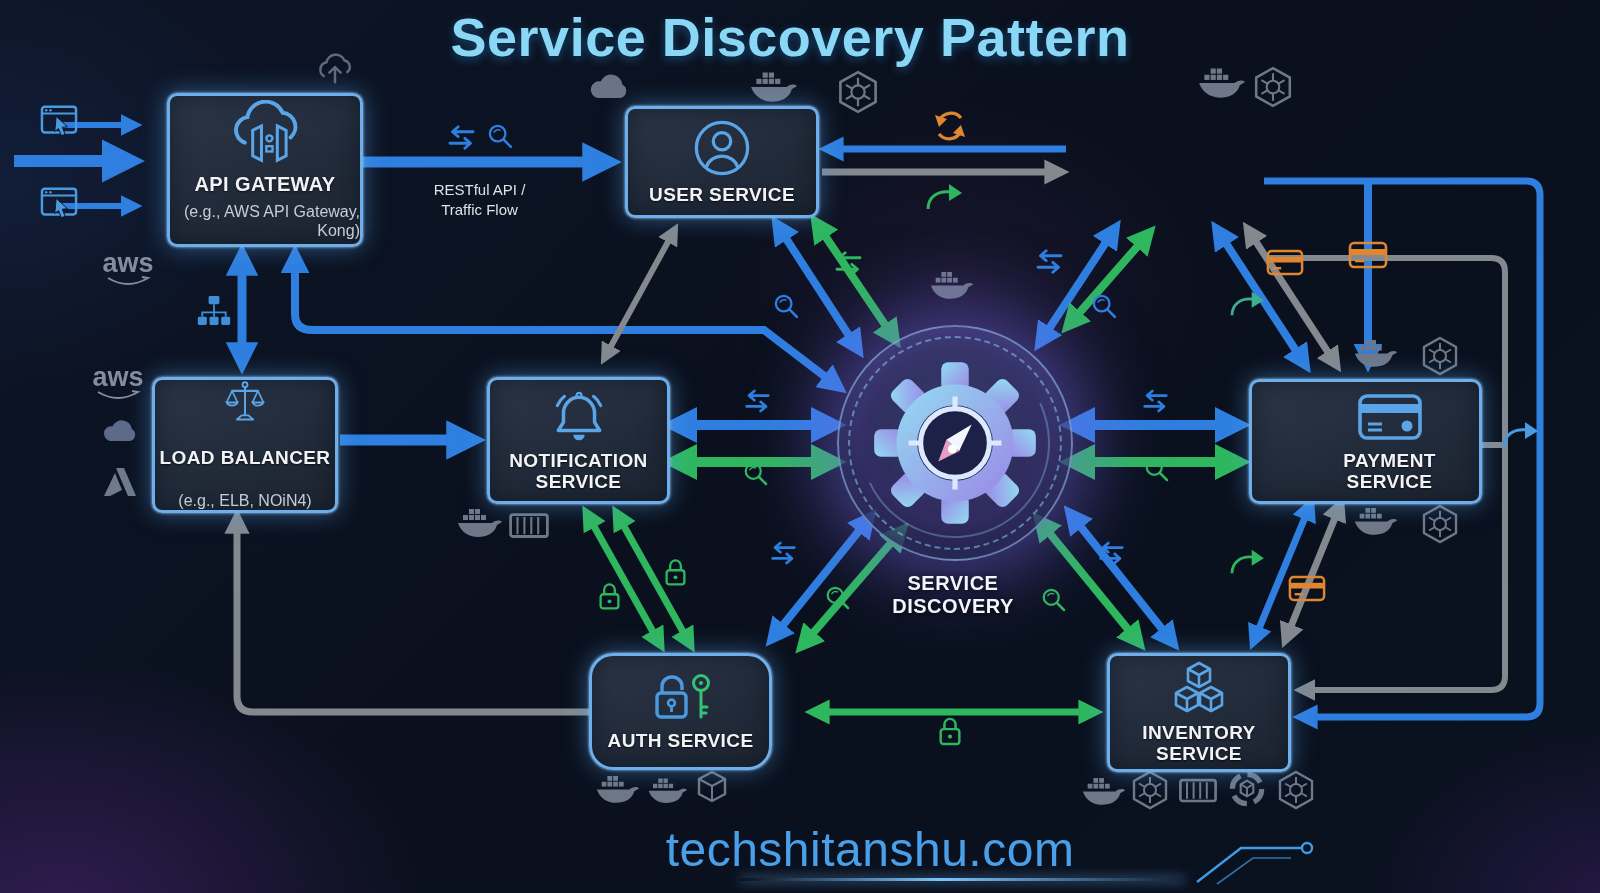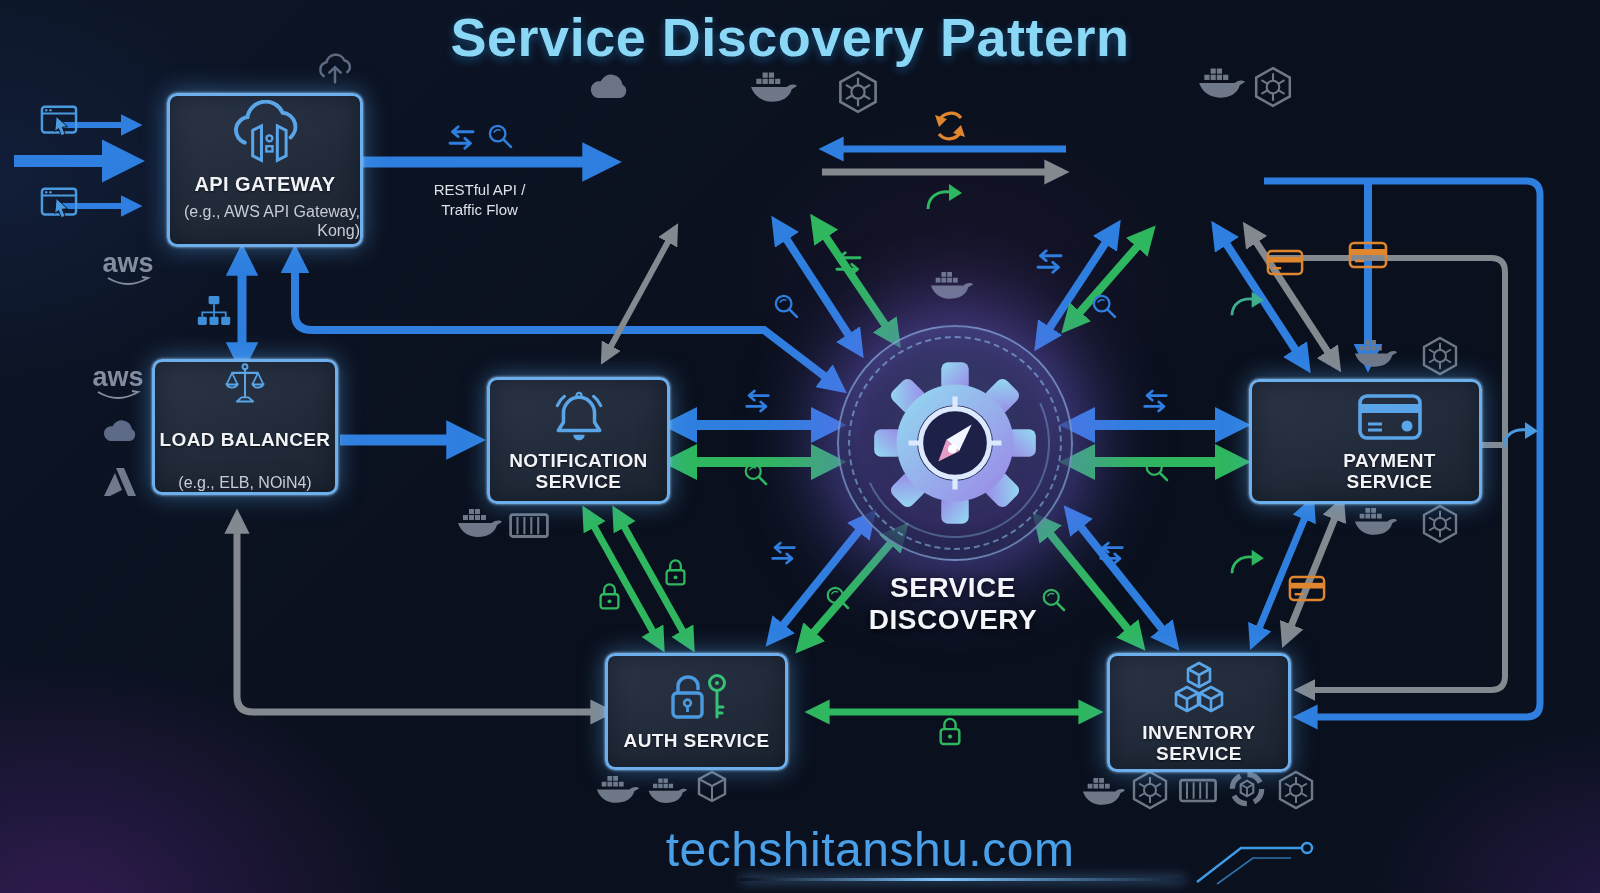--- a/index.html
+++ b/index.html
@@ -17,38 +17,38 @@
   .node{position:absolute;z-index:3;display:flex;flex-direction:column;align-items:center;
     justify-content:center;gap:7px;border:3px solid #6cafec;border-radius:10px;
     background:linear-gradient(160deg,#2c3648 0%,#222b3a 55%,#1d2532 100%);
     box-shadow:0 0 24px rgba(90,165,235,.5),0 0 3px #aed6ff,inset 0 0 26px rgba(10,16,28,.55);}
   .node .ttl{color:#f1f3f7;font-weight:700;font-size:19px;letter-spacing:.4px;
     text-align:center;line-height:1.12;text-shadow:0 1px 2px rgba(0,0,0,.7);}
   .node .sub{color:#c7ccd6;font-size:16px;text-align:right;line-height:1.2;}
   #n-api{left:147px;top:93px;width:190px;height:148px;margin-left:20px;}
   #n-user{left:625px;top:106px;width:188px;height:106px;}
   #n-order{left:1072px;top:108px;width:188px;height:110px;}
-  #n-lb{left:152px;top:359px;width:180px;height:130px;gap:23px;}
+  #n-lb{left:152px;top:377px;width:180px;height:130px;gap:23px;}
   #n-notif{left:487px;top:377px;width:177px;height:121px;}
   #n-pay{left:1249px;top:379px;width:179px;height:119px;padding-left:48px;}
-  #n-auth{left:605px;top:653px;width:177px;height:111px;}
+  #n-auth{left:589px;top:653px;width:177px;height:111px;border-radius:24px;}
   #n-inv{left:1107px;top:653px;width:178px;height:113px;justify-content:center;}
   #n-notif .ttl,#n-pay .ttl,#n-inv .ttl{max-width:140px;}
   .flow-label{position:absolute;left:392px;top:180px;width:175px;z-index:3;text-align:center;
     color:#dde2e8;font-size:15px;line-height:1.3;}
   .sd{position:absolute;left:837px;top:325px;width:232px;height:232px;border-radius:50%;z-index:2;
     border:2px solid rgba(155,195,255,.6);
     background:radial-gradient(circle at 50% 42%,rgba(125,165,255,.30),rgba(88,70,160,.5) 55%,rgba(24,20,52,.92) 78%);
     box-shadow:0 0 75px 20px rgba(125,105,240,.5),inset 0 0 44px rgba(120,150,255,.28);}
   .sd .ring1{position:absolute;inset:9px;border-radius:50%;border:2px dashed rgba(150,210,255,.5);}
   .sd .ring2{position:absolute;inset:21px;border-radius:50%;border:2px solid rgba(150,210,255,.32);
     border-top-color:transparent;border-left-color:transparent;transform:rotate(20deg);}
   .sd svg{position:absolute;inset:30px;}
   .sd-label{position:absolute;left:853px;top:572px;width:200px;z-index:3;text-align:center;
-    color:#f3f5fa;font-weight:800;font-size:28px;line-height:1.15;letter-spacing:.5px;
+    color:#f3f5fa;font-weight:800;font-size:20px;line-height:1.15;letter-spacing:.5px;
     text-shadow:0 2px 6px rgba(0,0,0,.8);}
   #arrows{position:absolute;left:0;top:0;z-index:1;}
   .wm-text{position:absolute;left:640px;top:822px;width:460px;z-index:4;text-align:center;
     color:#4aa0e8;font-size:48px;letter-spacing:.5px;font-weight:500;}
   .wm-line{position:absolute;left:740px;top:878px;width:445px;height:3px;z-index:4;border-radius:2px;
     background:linear-gradient(90deg,rgba(70,160,240,0),#7cc4ff 45%,rgba(70,160,240,.1));
     box-shadow:0 0 12px rgba(120,190,255,.8);}
   .wm-circuit{position:absolute;left:1195px;top:824px;z-index:4;}
 </style>
 </head>
@@ -261,20 +261,28 @@
       <path d="M27 48a15 15 0 0 1 3-29a21 21 0 0 1 40-5a16 16 0 0 1 9 28" fill="none" stroke="#5aa5e8" stroke-width="4.5" stroke-linecap="round"></path>
       <polygon points="36,34 46,29 46,68 36,63" fill="none" stroke="#5aa5e8" stroke-width="3.4"></polygon>
       <polygon points="64,29 74,34 74,63 64,68" fill="none" stroke="#5aa5e8" stroke-width="3.4"></polygon>
       <circle cx="55" cy="43" r="3.4" fill="none" stroke="#5aa5e8" stroke-width="2.6"></circle>
       <rect x="51.5" y="52" width="7" height="6" fill="none" stroke="#5aa5e8" stroke-width="2.6"></rect>
     </svg>
     <div class="ttl" style="font-size:20px">API GATEWAY</div>
     <div class="sub">(e.g., AWS API Gateway, Kong)</div>
   </div>
 
+  <div class="node" id="n-user">
+    <svg width="58" height="58" viewBox="0 0 60 60">
+      <circle cx="30" cy="30" r="26.5" fill="none" stroke="#5aa5e8" stroke-width="3.4"></circle>
+      <circle cx="30" cy="23" r="9" fill="none" stroke="#5aa5e8" stroke-width="3.4"></circle>
+      <path d="M14 49a17 16 0 0 1 32 0" fill="none" stroke="#5aa5e8" stroke-width="3.4" stroke-linecap="round"></path>
+    </svg>
+    <div class="ttl">USER SERVICE</div>
+  </div>
 
 
   <div class="node" id="n-lb">
     <svg width="62" height="62" viewBox="0 0 64 64">
       <circle cx="32" cy="7" r="3.6" fill="none" stroke="#5aa5e8" stroke-width="2.8"></circle>
       <path d="M32 11v41" stroke="#5aa5e8" stroke-width="3" fill="none"></path>
       <path d="M13 16h38" stroke="#5aa5e8" stroke-width="3" fill="none" stroke-linecap="round"></path>
       <path d="M13 16L5 33M13 16l8 17" stroke="#5aa5e8" stroke-width="2.4" fill="none"></path>
       <path d="M5 33a8.5 7 0 0 0 16 0z" fill="none" stroke="#5aa5e8" stroke-width="2.8"></path>
       <path d="M51 16l-8 17M51 16l8 17" stroke="#5aa5e8" stroke-width="2.4" fill="none"></path>

